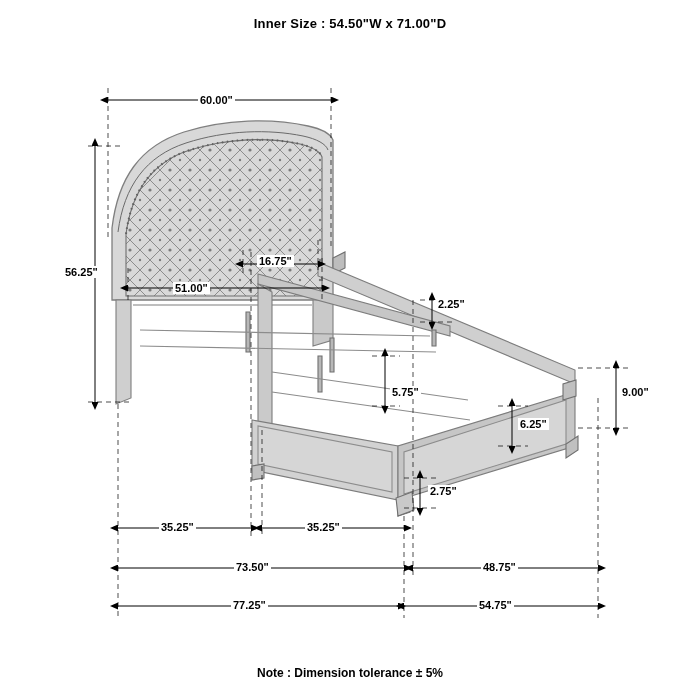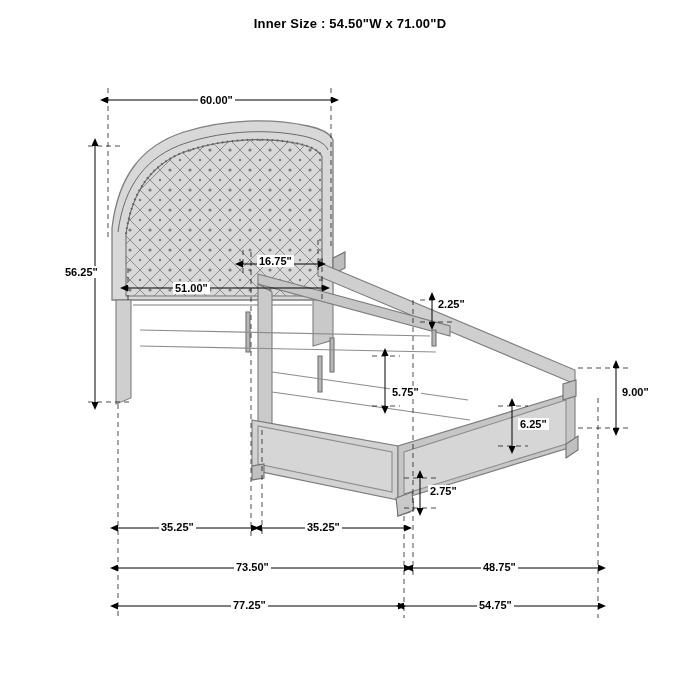--- a/index.html
+++ b/index.html
@@ -222,13 +222,14 @@
   <div class="dimlabel" style="left:305px; top:521px;">35.25"</div>
 
   <div class="dimlabel" style="left:234px; top:561px;">73.50"</div>
 
   <div class="dimlabel" style="left:481px; top:561px;">48.75"</div>
 
   <div class="dimlabel" style="left:231px; top:599px;">77.25"</div>
 
   <div class="dimlabel" style="left:477px; top:599px;">54.75"</div>
 
+  <div class="note">Note : Dimension tolerance ± 5%</div>
 </div>
 
 </body></html>

